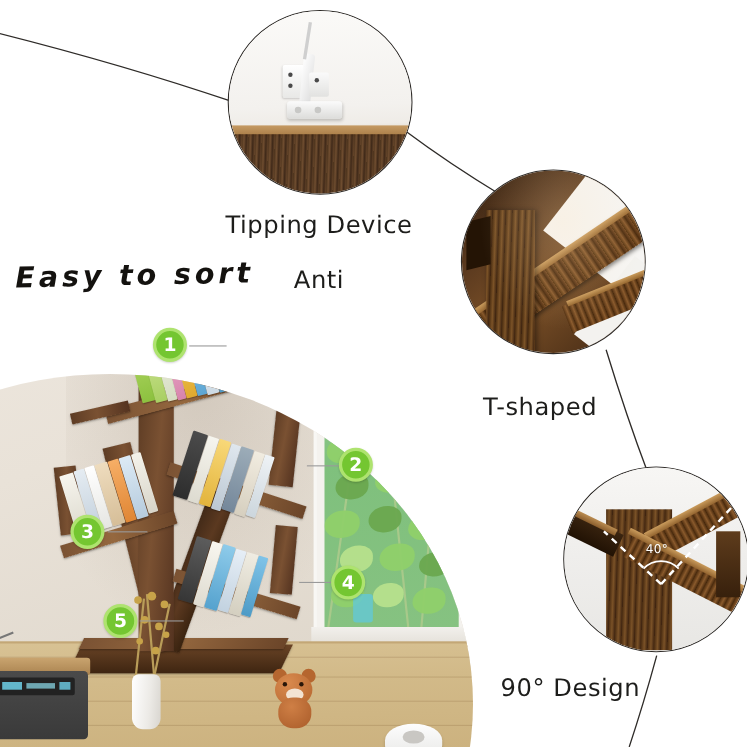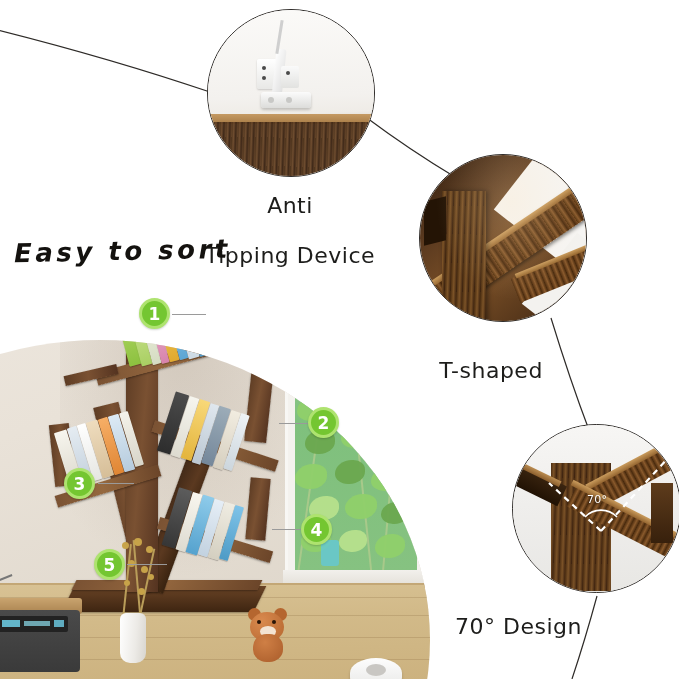--- a/index.html
+++ b/index.html
@@ -155,22 +155,22 @@
                   background:linear-gradient(180deg,#fafafa,#e2e2e0);"></div>
       <div style="position:absolute;left:78px;top:61px;width:4px;height:4px;border-radius:50%;background:#4a4a4a;"></div>
 
       <div style="position:absolute;left:53px;top:82px;width:50px;height:16px;border-radius:3px;
                   background:linear-gradient(180deg,#fbfbfb,#dcdcda);box-shadow:0 2px 3px rgba(0,0,0,.2);"></div>
       <div style="position:absolute;left:60px;top:87px;width:6px;height:6px;border-radius:50%;background:#c8c8c6;"></div>
       <div style="position:absolute;left:78px;top:87px;width:6px;height:6px;border-radius:50%;background:#c8c8c6;"></div>
     </div>
   </div>
   <div class="caption" style="left:180px;top:168px;width:220px;">
+    <div>Tipping Device</div>
     <div>Anti</div>
-    <div>Tipping Device</div>
   </div>
 
   <div class="callout" style="left:419px;top:154px;width:166px;height:166px;">
     <div class="photo" style="background:linear-gradient(140deg,#2f1c0d 0%,#5b3a1f 30%,#7c5128 55%,#3c2411 100%);">
 
       <div style="position:absolute;left:96px;top:-10px;width:110px;height:110px;background:#f6f5f3;
                   transform:rotate(38deg);"></div>
       <div style="position:absolute;left:120px;top:96px;width:90px;height:90px;background:#f3f2ef;
                   transform:rotate(38deg);"></div>
 
@@ -222,25 +222,25 @@
           background:linear-gradient(180deg,#c99b5c,#946530);"></div>
 
       <div style="position:absolute;left:138px;top:58px;width:22px;height:60px;
           background:linear-gradient(180deg,#5e3c1c,#37200c);"></div>
 
       <svg style="position:absolute;left:0;top:0;width:167px;height:167px;">
         <line x1="88" y1="106" x2="156" y2="32" stroke="#ffffff" stroke-width="2.2" stroke-dasharray="6 5"></line>
         <line x1="88" y1="106" x2="36" y2="58" stroke="#ffffff" stroke-width="2.2" stroke-dasharray="6 5"></line>
         <path d="M 72 92 A 22 22 0 0 1 104 92" fill="none" stroke="#ffffff" stroke-width="1.6"></path>
       </svg>
-      <div class="deg-label" style="left:74px;top:68px;">70°</div>
+      <div class="deg-label" style="left:74px;top:68px;">40°</div>
     </div>
   </div>
   <div class="caption" style="left:455px;top:589px;width:190px;text-align:left;">
-    <div>70° Design</div>
+    <div>90° Design</div>
   </div>
 
   <div id="mainphoto">
 
     <div class="mp wall"></div>
     <div class="mp wall-shadow"></div>
 
     <div class="mp window-frame"></div>
     <div class="mp window-glass">
       <div class="stem" style="left:20px;top:0;width:2px;height:255px;transform:rotate(8deg);"></div>

